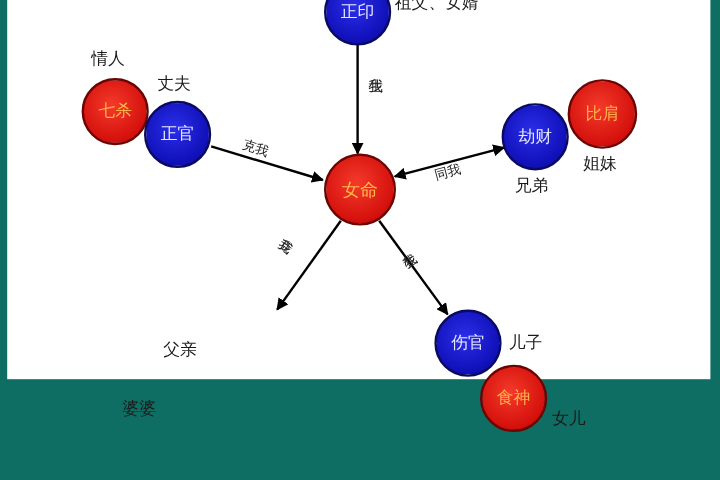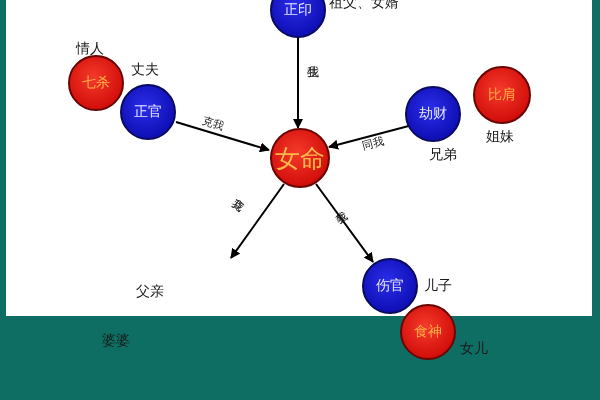--- a/index.html
+++ b/index.html
@@ -1,21 +1,21 @@
 <!DOCTYPE html>
 <html><head>
 <meta charset="utf-8">
 <style>
   html, body { margin:0; padding:0; }
   body { width:600px; height:400px; background:#0f6e63; position:relative; overflow:hidden; font-family:"DejaVu Sans", sans-serif; }
   .canvas { position:absolute; left:6px; top:0; width:586px; height:316px; background:#ffffff; }
   .node { position:absolute; border-radius:50%; display:flex; align-items:center; justify-content:center; box-sizing:border-box; font-size:14px; }
   .blue { background:radial-gradient(circle at 45% 40%, #2a2ee8, #1010b8 70%, #0a0a80); border:2px solid #0a0a60; color:#e8e8ff; }
   .red { background:radial-gradient(circle at 45% 40%, #f43a2a, #d4100c 70%, #8a0806); border:2px solid #6a0504; color:#ffb04a; }
-  .center { font-size:25px; color:#ffb84a; }
+  .center { font-size:15px; color:#ffb84a; }
   .lbl { position:absolute; font-size:14px; color:#1a1a1a; white-space:nowrap; }
   .edge-lbl { position:absolute; font-size:11px; color:#222; white-space:nowrap; }
   svg { position:absolute; left:0; top:0; }
 </style>
 </head>
 <body>
 
 <div class="canvas">
   <svg width="586" height="394">
     <defs>
@@ -37,29 +37,29 @@
 
     <line x1="310" y1="184" x2="367" y2="262" stroke="#000" stroke-width="2" marker-end="url(#arr)"></line>
   </svg>
 
   <div class="node blue" style="left:264px; top:-18px; width:56px; height:56px;">
       <span>正印</span>
     </div>
   <div class="lbl" style="left:323px; top:-6px;">祖父、女婿</div>
 
   <div class="lbl" style="left:70px; top:40px;">情人</div>
-  <div class="node red" style="left:62px; top:55px; width:56px; height:56px;">
+  <div class="node red" style="left:62px; top:65px; width:56px; height:56px;">
       <span>七杀</span>
     </div>
   <div class="lbl" style="left:125px; top:61px;">丈夫</div>
   <div class="node blue" style="left:114px; top:84px; width:56px; height:56px;">
       <span>正官</span>
     </div>
 
-  <div class="node blue" style="left:399px; top:86px; width:56px; height:56px;">
+  <div class="node blue" style="left:412px; top:86px; width:56px; height:56px;">
       <span>劫财</span>
     </div>
   <div class="node red" style="left:467px; top:66px; width:58px; height:58px;">
       <span>比肩</span>
     </div>
   <div class="lbl" style="left:423px; top:146px;">兄弟</div>
   <div class="lbl" style="left:480px; top:128px;">姐妹</div>
 
   <div class="node red center" style="left:264px; top:128px; width:60px; height:60px;">
       <span>女命</span>

